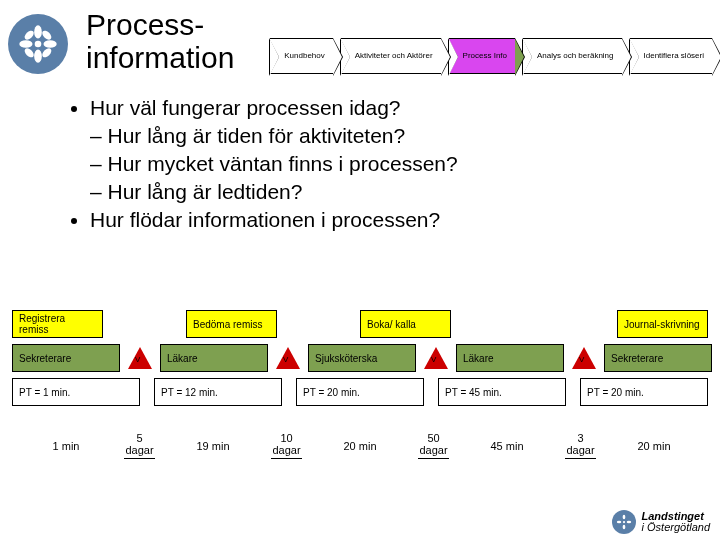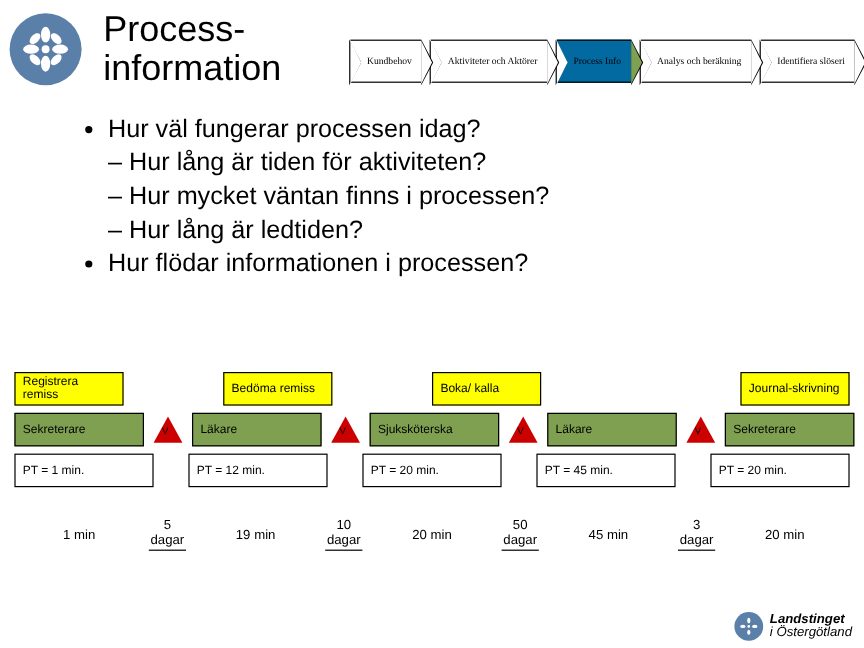--- a/index.html
+++ b/index.html
@@ -7,21 +7,21 @@
     margin: 0;
     font-family: Arial, sans-serif;
     width: 720px;
     height: 540px;
     background: #fff;
     position: relative;
     overflow: hidden;
   }
   .header {
     display: flex;
-    align-items: center;
+    align-items: flex-end;
     padding: 8px 0 0 0;
   }
   .logo {
     width: 60px;
     height: 60px;
     background: #5a7fa8;
     border-radius: 50%;
     display: flex;
     align-items: center;
     justify-content: center;
@@ -35,21 +35,20 @@
     line-height: 1.1;
     margin-left: 18px;
     flex: 0 0 auto;
   }
   .steps {
     display: flex;
     gap: 8px;
     margin-left: auto;
     margin-right: 8px;
     margin-top: 20px;
-    font-family: Liberation Serif, serif;
   }
   .step {
     position: relative;
     height: 36px;
     padding: 3px 8px 3px 14px;
     font-size: 8px;
     line-height: 1.2;
     display: flex;
     align-items: center;
     background: #fff;
@@ -83,21 +82,21 @@
   }
   .step .arrow-fill {
     position: absolute;
     right: -9px; top: 0;
     width: 0; height: 0;
     border-top: 18px solid transparent;
     border-bottom: 18px solid transparent;
     border-left: 9px solid #fff;
     z-index: 3;
   }
-  .step.active { background: #0369a1; }
+  .step.active { background: #d946ef; }
   .step.active .arrow-fill { border-left-color: #7ea050; }
 
   .content {
     padding: 18px 40px 0 70px;
     font-size: 21px;
   }
   .content ul { margin: 0; padding-left: 20px; }
   .content li { margin: 4px 0; }
   .sub { list-style: none; padding-left: 24px; }
   .sub li::before { content: "– "; }
@@ -115,21 +114,21 @@
     border: 1px solid #000;
     font-size: 10px;
     padding: 4px 6px;
     height: 28px;
     display: flex;
     align-items: center;
     flex-shrink: 0;
   }
   .hdr { background: #ff0; width: 91px; }
   .act { background: #7ea050; width: 108px; }
-  .pt  { background: #fff; width: 116px; }
+  .pt  { background: #fff; width: 128px; }
   .gap { flex: 1; }
   .tri {
     width: 0; height: 0;
     border-left: 12px solid transparent;
     border-right: 12px solid transparent;
     border-bottom: 22px solid #c00;
     position: relative;
     margin: 0 8px;
     flex-shrink: 0;
   }

